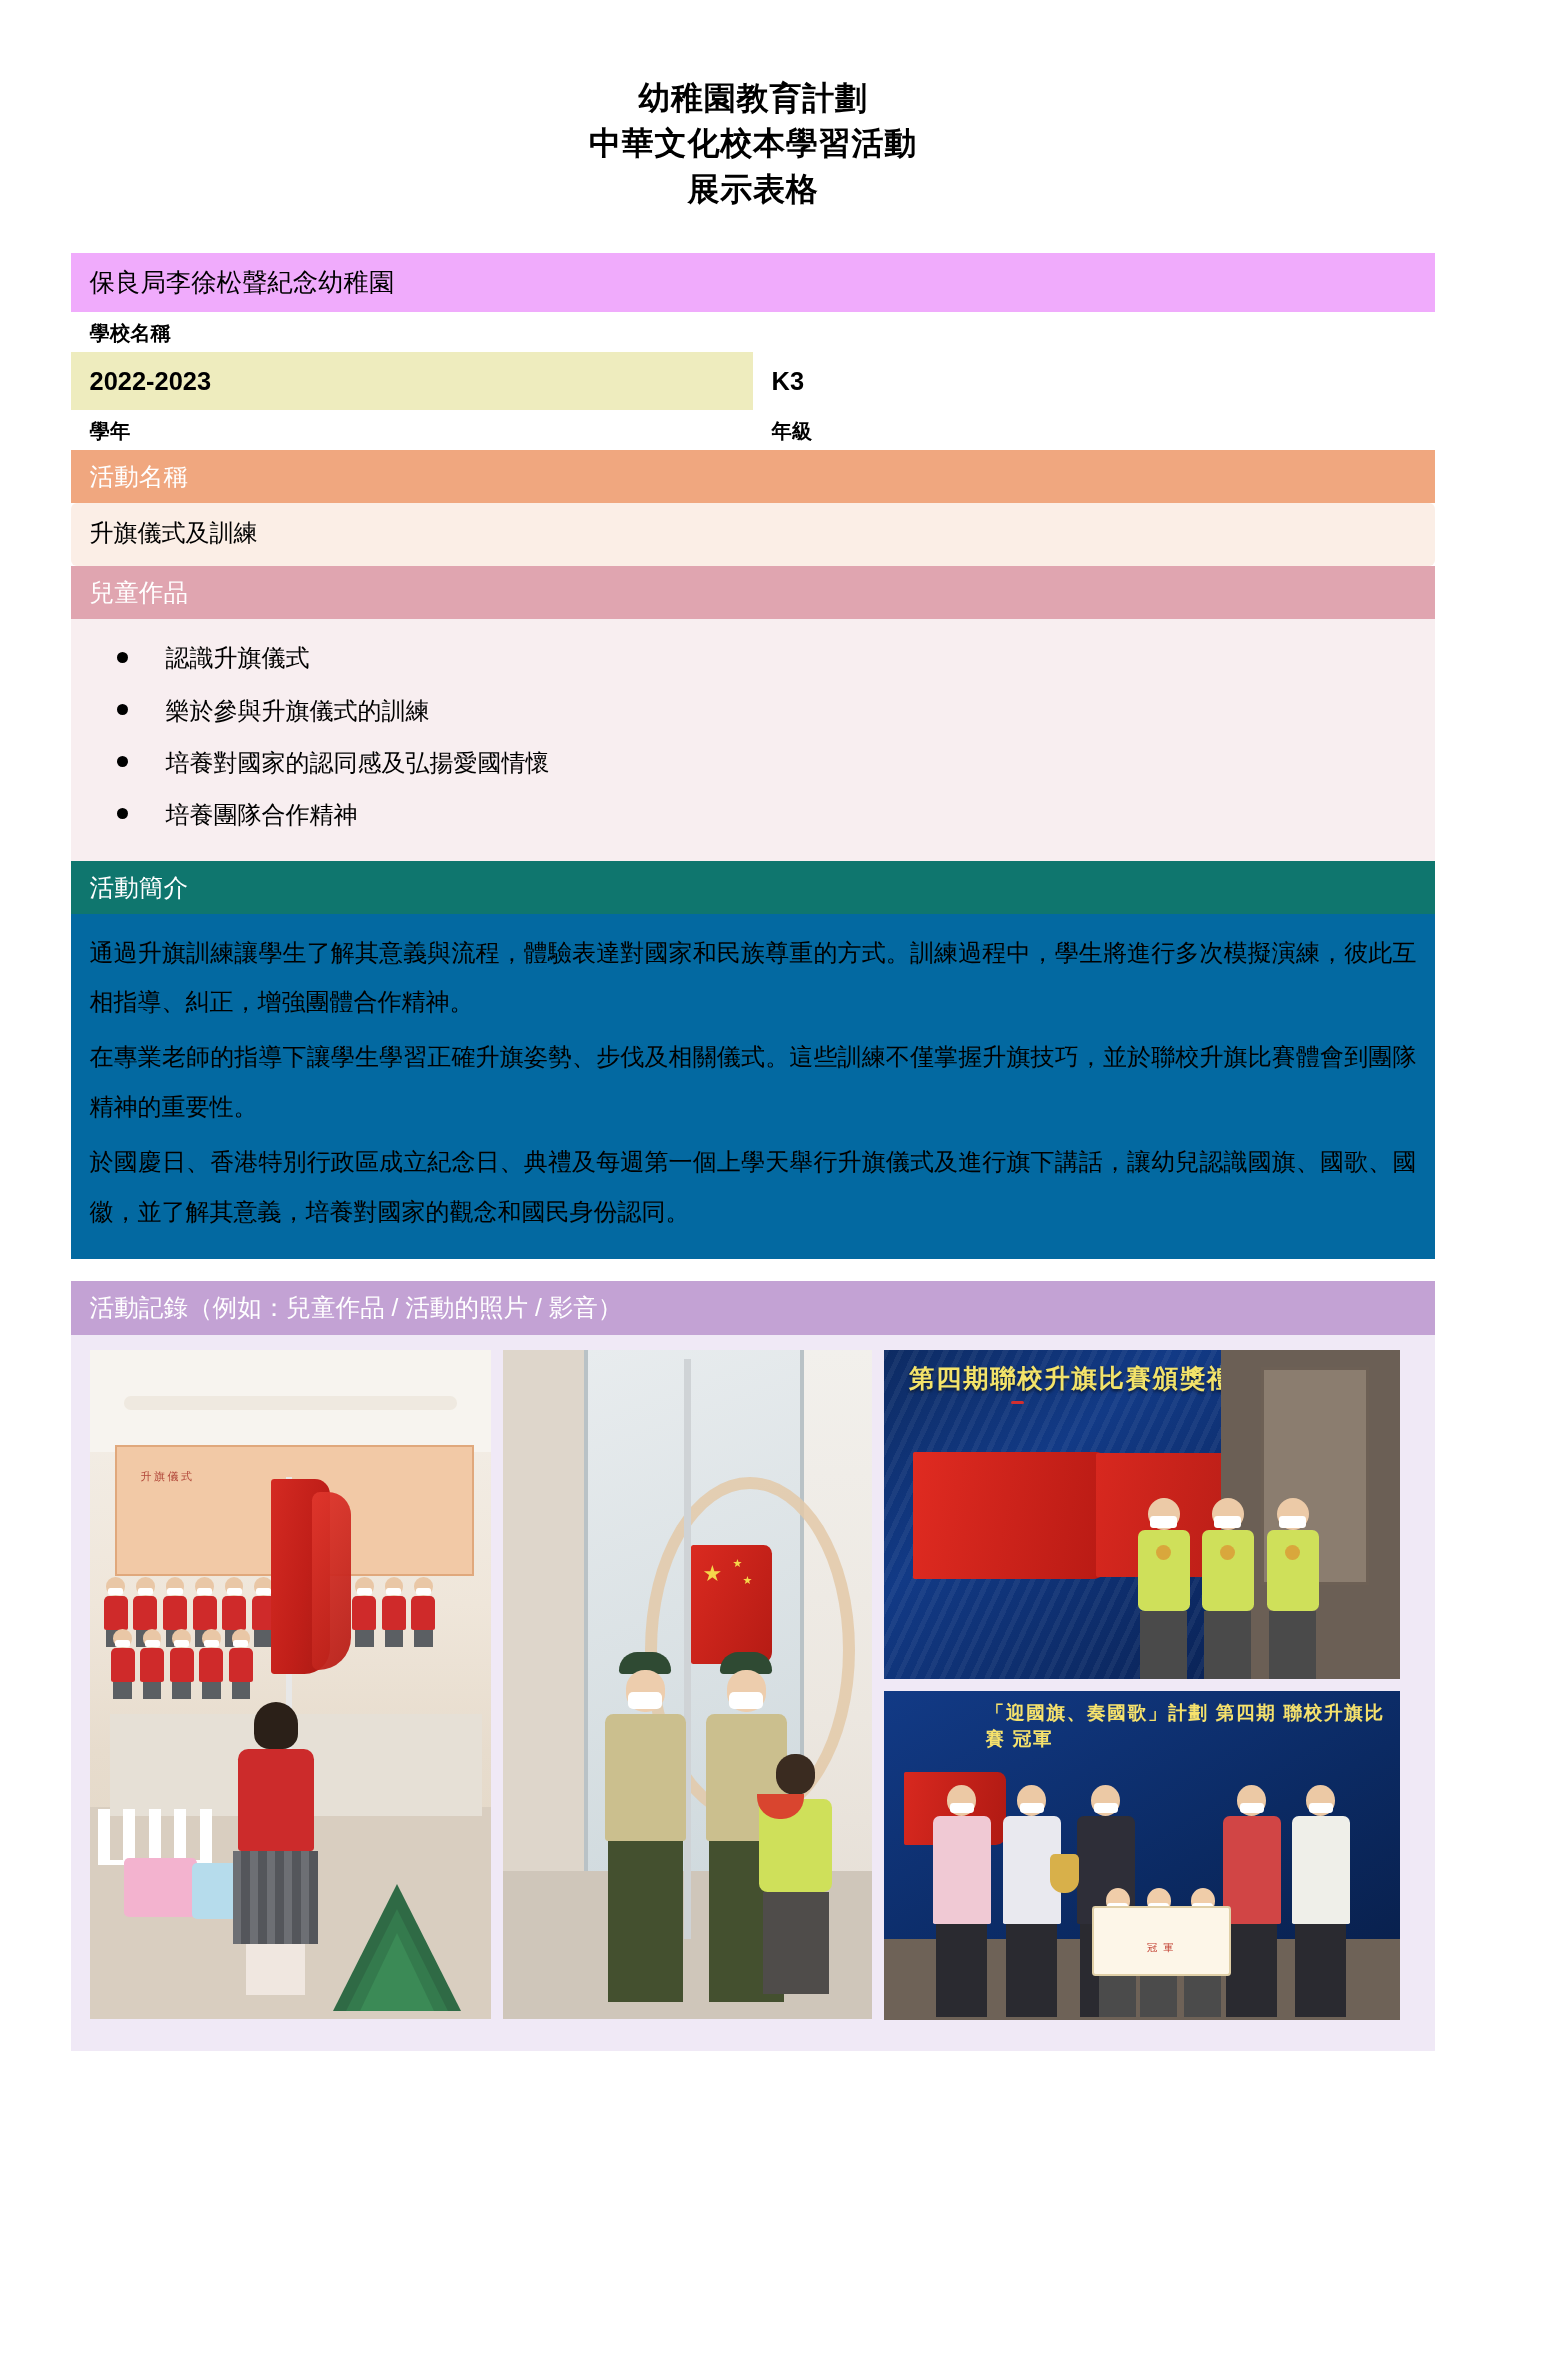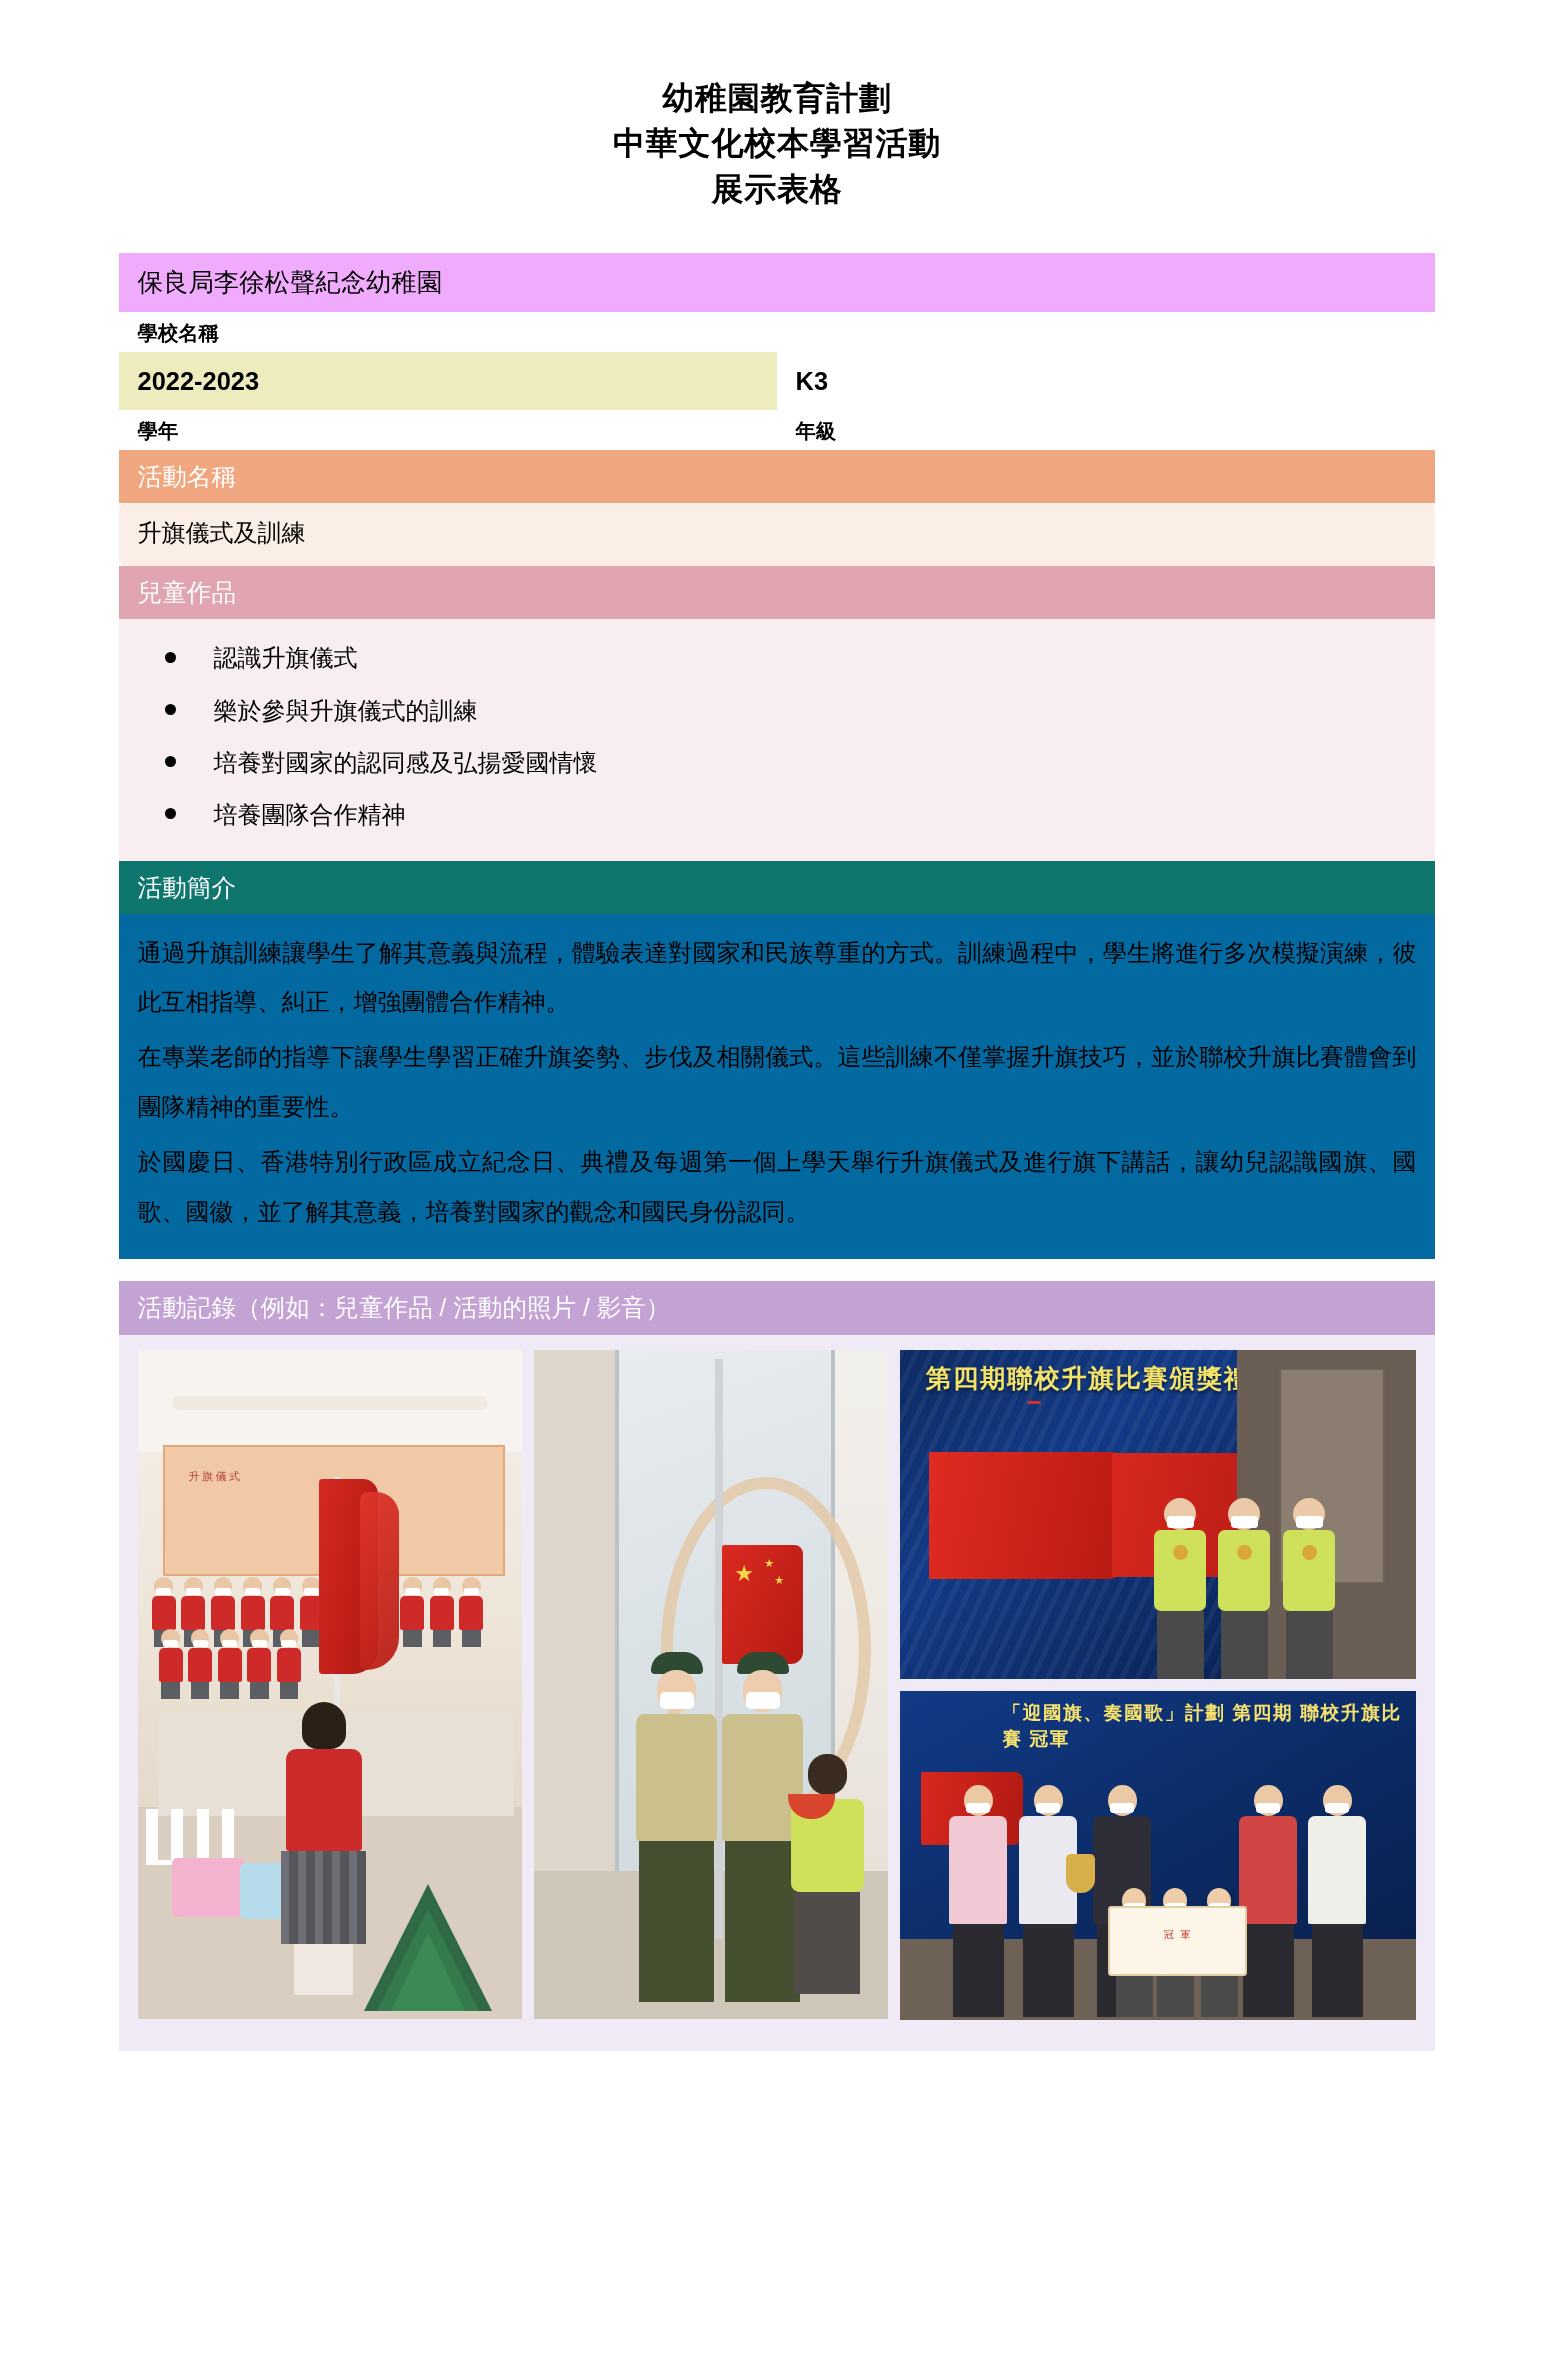--- a/index.html
+++ b/index.html
@@ -11,21 +11,21 @@
     width: 1554px;
     min-height: 2377px;
     font-family: "Liberation Sans", "DejaVu Sans", sans-serif;
     color: #000000;
     -webkit-font-smoothing: antialiased;
   }
   .page {
     width: 1554px;
     min-height: 2377px;
     box-sizing: border-box;
-    padding: 76px 119px 51px 119px;
+    padding: 76px 119px 51px 71px;
     position: relative;
   }
   
   .doc-title {
     text-align: center;
     font-weight: bold;
     font-size: 32px;
     line-height: 1.42;
     margin: 0 0 41px 0;
     letter-spacing: 0.8px;
@@ -238,21 +238,21 @@
   .ad3 { left:193px; } .ad3 .a-b { background:#2e2e38; }
   .ad4 { left:339px; } .ad4 .a-b { background:#d14545; }
   .ad5 { left:408px; } .ad5 .a-b { background:#efefe9; }
   .p4-kid { position:absolute; bottom:3.4px; }
   .p4-kid .h { width:24px; height:25.4px; border-radius:50%; background:#f0cda9; margin:0 auto;}
   .p4-kid .m { width:20.3px; height:9.3px; background:#fff; border-radius:3.4px; margin:-11px auto 0 auto; position:relative;}
   .p4-kid .b { width:42px; height:56px; background:#e3e85f; border-radius:5.1px; margin:1.7px auto 0 auto;}
   .p4-kid .l { width:37px; height:47px; background:#4b4b4b; margin:0 auto;}
   .pk1 { left:254px; } .pk2 { left:298px; } .pk3 { left:213px; }
   .p4-banner { position:absolute; left:208px; bottom:44px; width:135px; height:66px; background:#fdf6e8; border:2.5px solid #e0cfa6; border-radius:3.4px;}
-  .p4-banner span { display:block; text-align:center; color:#c0392b; font-size:10.2px; margin-top:20px; letter-spacing:1.7px;}
+  .p4-banner span { display:block; text-align:center; color:#c0392b; font-size:10.2px; margin-top:33px; letter-spacing:1.7px;}
   .p4-cup { position:absolute; left:166px; bottom:127px; width:29px; height:39px; background:#d8b04a; border-radius:5.1px 5.1px 13.5px 13.5px;}
 </style>
 </head>
 <body>
 
 <div class="page">
 
   <div class="doc-title">
     <div>幼稚園教育計劃</div>
     <div>中華文化校本學習活動</div>

